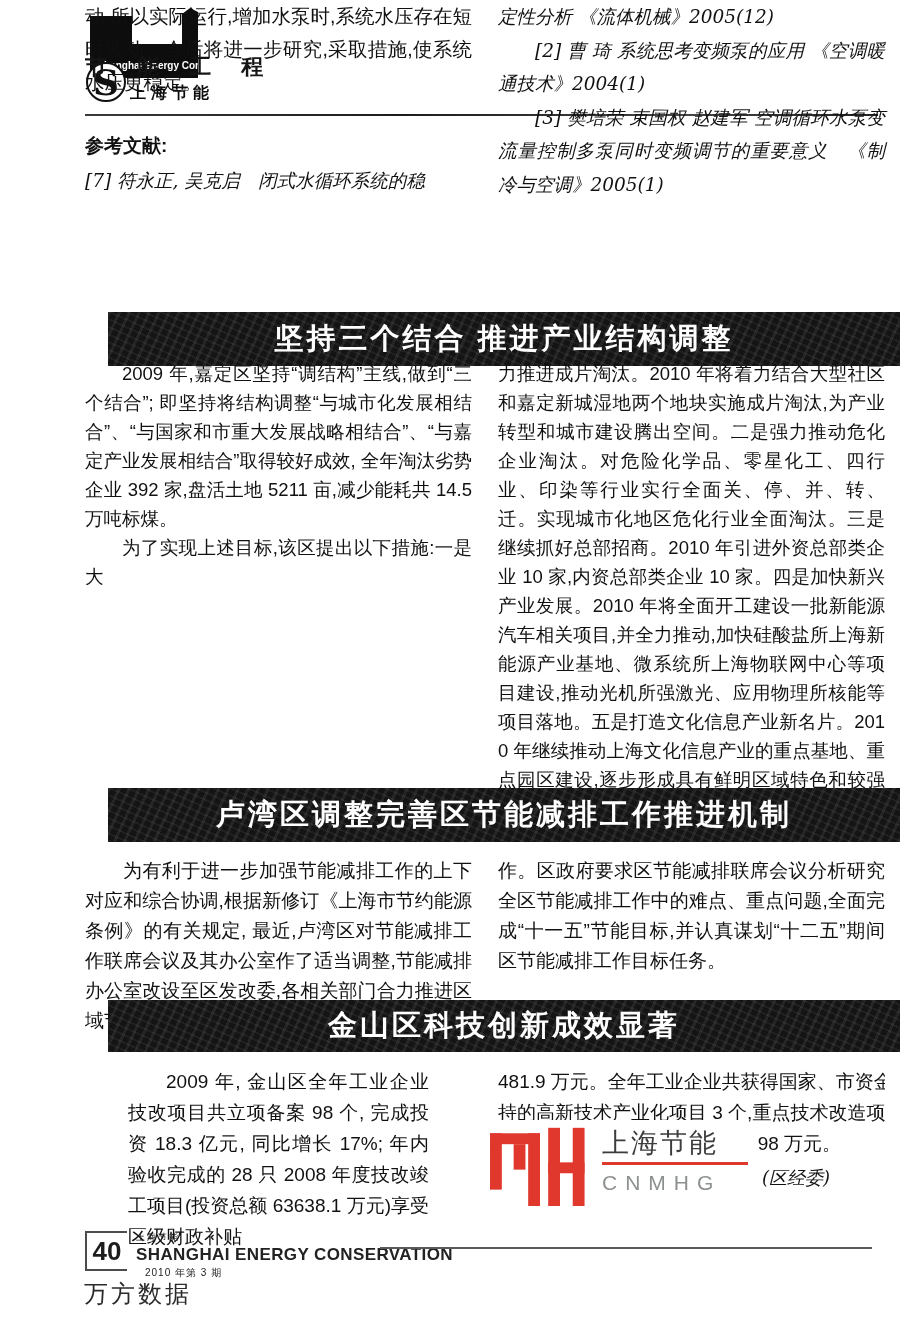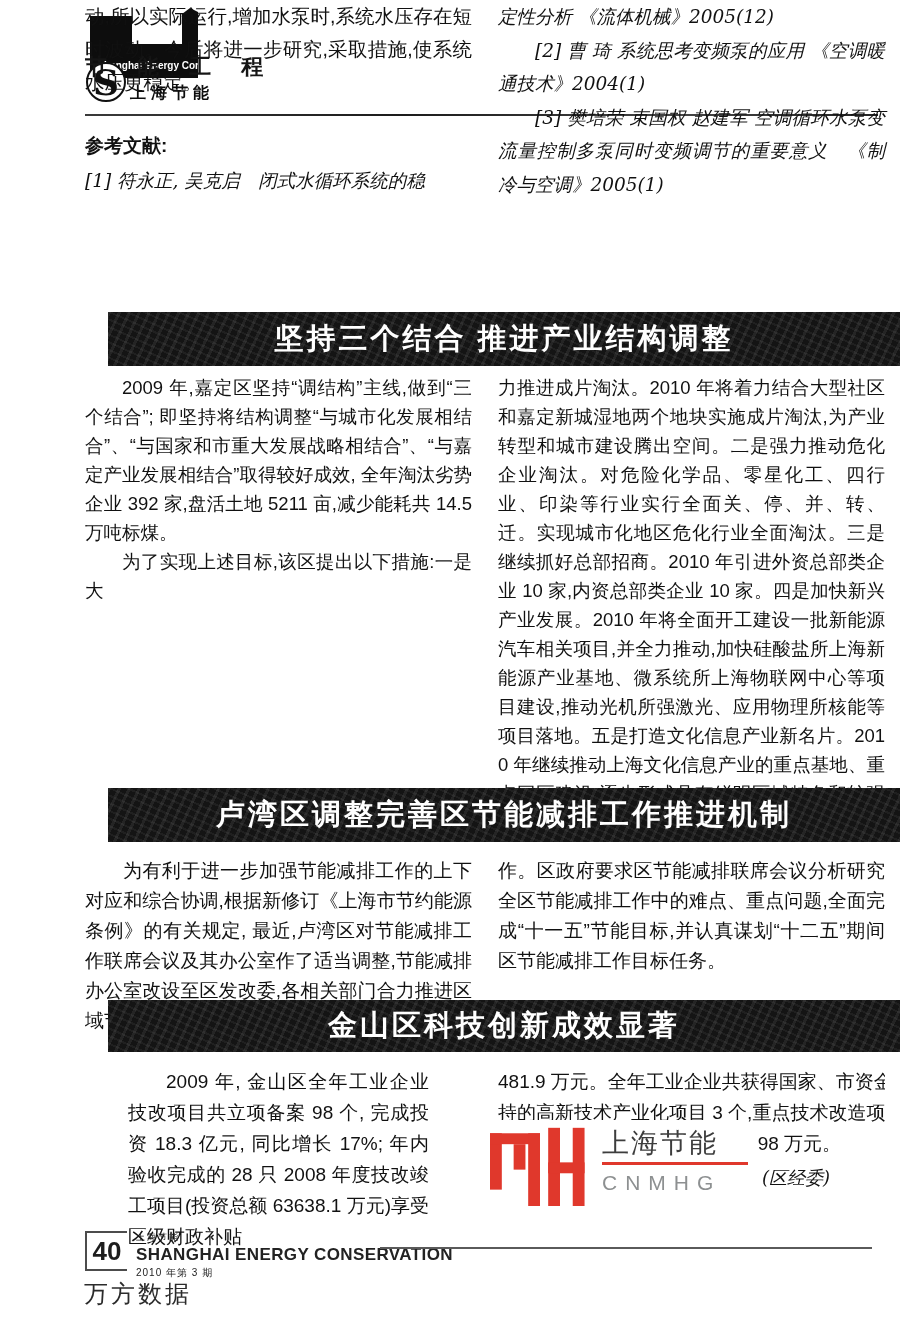--- a/index.html
+++ b/index.html
@@ -49,21 +49,21 @@
       repeating-linear-gradient(115deg,rgba(255,255,255,0.07) 0 3px,transparent 3px 9px),
       repeating-linear-gradient(24deg,rgba(255,255,255,0.05) 0 2px,transparent 2px 7px);
     color:#fff;display:flex;align-items:center;justify-content:center;
     font-size:29px;font-weight:bold;letter-spacing:3px;margin-left:23px;
   }
   #banner-1{top:312px;}
   #banner-2{top:788px;}
   #banner-3{top:1000px;height:52px;}
 
   
-  #article1-cols{top:373px;justify-content:flex-end;}
+  #article1-cols{top:359px;justify-content:flex-end;}
   #article1-cols .col{font-size:18.5px;line-height:29px;}
   #article2-cols{top:856px;}
   #article2-cols .col{font-size:19px;line-height:30px;}
   #article3-cols{top:1066px;}
   #article3-cols .col{font-size:19px;line-height:31px;margin-left:43px;}
   .fixed-line{white-space:nowrap;overflow:hidden;}
   .byline{text-align:right;padding-right:55px;font-size:18px;
     font-family:"DejaVu Serif","Liberation Serif",serif;font-style:italic;}
   #byline-2{margin-top:18px !important;}
   #byline-3{margin-top:3px !important;}
@@ -81,21 +81,21 @@
   
   #footer{position:absolute;left:85px;top:1231px;display:flex;gap:9px;align-items:flex-start;}
   .pg-box{
     width:40px;height:36px;border:2px solid #4c4c4c;border-right:none;
     display:flex;align-items:center;justify-content:center;
     font-size:26px;font-weight:bold;color:#1d1d1d;
   }
   .pg-meta{display:flex;flex-direction:column;justify-content:center;gap:1px;color:#222;}
   .pg-meta .cn{font-size:9px;letter-spacing:2px;}
   .pg-meta .en{font-size:17px;font-weight:bold;letter-spacing:0.4px;}
-  .pg-meta .issue{font-size:10px;letter-spacing:1px;}
+  .pg-meta .issue{font-size:10px;letter-spacing:1px;margin-left:9px;}
   #footer-line{position:absolute;left:380px;top:1247px;width:492px;height:2px;background:#5a5a5a;}
   #wanfang{position:absolute;left:84px;top:1278px;font-size:24px;color:#2b2b2b;letter-spacing:3px;}
 </style>
 </head>
 <body>
 
 <div class="page">
 
   <div id="header-logo">
     <svg width="140" height="104" viewBox="0 0 140 104">
@@ -108,21 +108,21 @@
       <text x="44" y="92" font-size="16" font-weight="bold" fill="#0d0d0d" letter-spacing="5">上海节能</text>
     </svg>
   </div>
   <div id="section-title">节 能 工 程</div>
   <div id="header-rule"></div>
 
   <div id="top-section" class="cols">
     <div class="col">
       <p>动,所以实际运行,增加水泵时,系统水压存在短时波动。今后将进一步研究,采取措施,使系统水压更稳定。</p>
       <p id="ref-heading">参考文献:</p>
-      <p id="ref1-start" class="ref">[1] 符永正, 吴克启　闭式水循环系统的稳</p>
+      <p id="ref1-start" class="ref">[7] 符永正, 吴克启　闭式水循环系统的稳</p>
     </div>
     <div class="col">
       <p class="ref">定性分析 《流体机械》2005(12)</p>
       <p class="ref indent">[2] 曹 琦 系统思考变频泵的应用 《空调暖通技术》2004(1)</p>
       <p class="ref indent">[3] 樊培荣 束国权 赵建军 空调循环水泵变流量控制多泵同时变频调节的重要意义　《制冷与空调》2005(1)</p>
     </div>
   </div>
 
   <div id="banner-1" class="banner">
     <span>坚持三个结合 推进产业结构调整</span>

